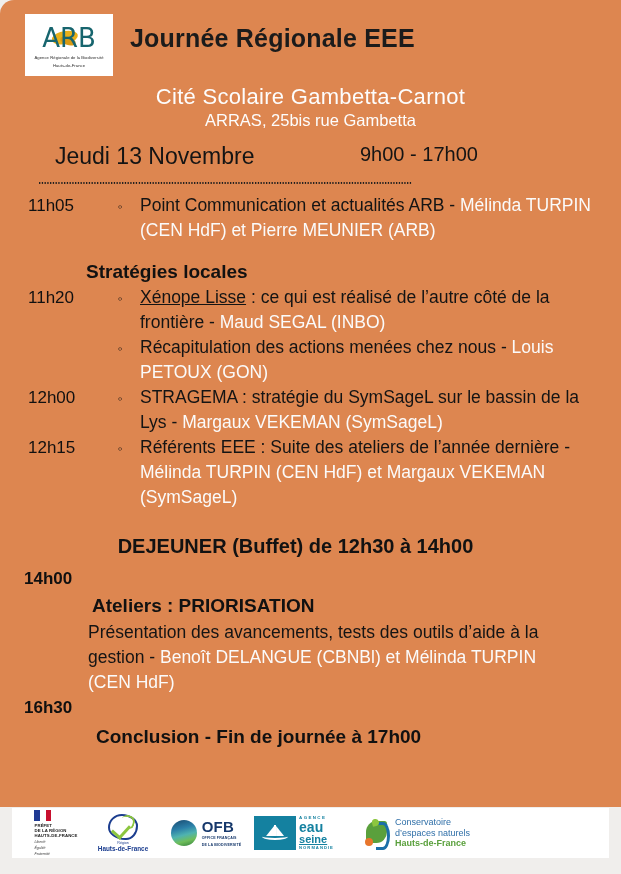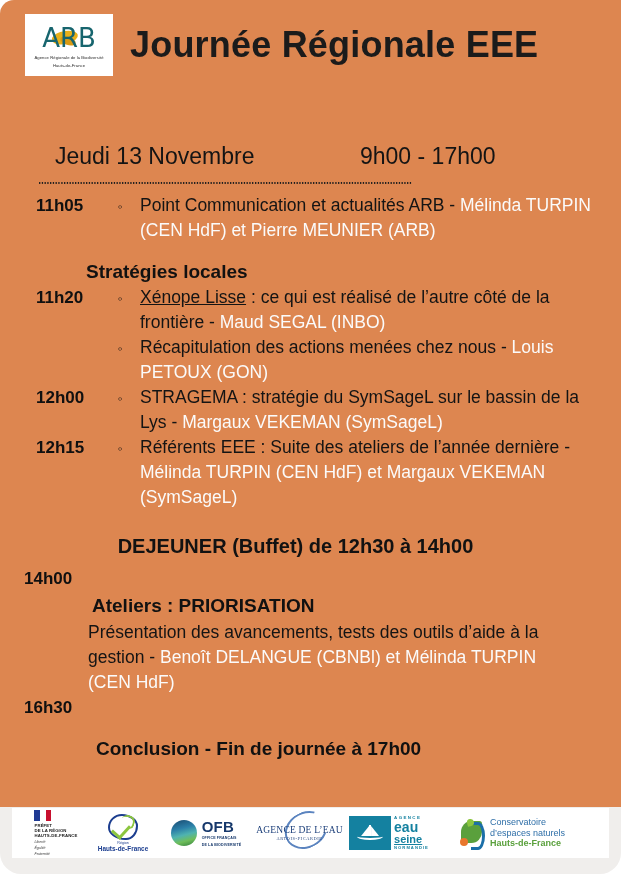--- a/index.html
+++ b/index.html
@@ -14,21 +14,20 @@
     font-family: "Liberation Sans", sans-serif;
     position: relative;
   }
 
   #poster {
     position: absolute;
     left: 0; top: 0;
     width: 621px;
     height: 874px;
     background: #f0eeec;
-    border-radius: 21px;
   }
 
   
   .orange-panel {
     position: absolute;
     left: 0; top: 0;
     width: 621px;
     height: 807px;
     background: #dd8650;
     border-radius: 14px 0 0 0;
@@ -95,21 +94,21 @@
     width: 80px;
     margin-top: 2px;
     letter-spacing: 0.05px;
   }
 
   .title-main {
     position: absolute;
     left: 130px;
     top: 24px;
     width: 470px;
-    font-size: 36px;
+    font-size: 25px;
     font-weight: bold;
     color: #1b1b1b;
     letter-spacing: 0.2px;
   }
 
   .venue {
     position: absolute;
     left: 0;
     top: 84px;
     width: 621px;
@@ -141,21 +140,21 @@
     position: absolute;
     left: 55px;
     top: 0;
     font-size: 23px;
     color: #141414;
   }
   .date-hours {
     position: absolute;
     left: 360px;
     top: 0;
-    font-size: 23px;
+    font-size: 20px;
     color: #141414;
   }
 
   
   .divider {
     position: absolute;
     left: 38px;
     top: 182px;
     width: 545px;
     height: 8px;
@@ -179,24 +178,24 @@
 
   .row {
     position: relative;
     display: flex;
     align-items: flex-start;
   }
   .time {
     width: 118px;
     flex: 0 0 118px;
     text-align: left;
-    padding-left: 36px;
+    padding-left: 28px;
     box-sizing: border-box;
     font-size: 17px;
-    font-weight: bold;
+    font-weight: normal;
     color: #101010;
     line-height: 25px;
   }
   .bullet {
     flex: 0 0 22px;
     width: 22px;
     font-size: 13px;
     color: #101010;
     line-height: 25px;
     text-align: left;
@@ -258,21 +257,21 @@
     color: #141414;
   }
   .ateliers-body .spk { color: #fbfbfb; }
 
   .conclusion {
     padding-left: 96px;
     font-size: 19px;
     font-weight: bold;
     color: #111111;
     line-height: 28px;
-    margin-top: 14px;
+    margin-top: 2px;
   }
 
   
   .footer-band {
     position: absolute;
     left: 12px;
     top: 808px;
     width: 597px;
     height: 50px;
     background: #ffffff;
@@ -469,20 +468,22 @@
     <div class="logo-arb-wrap">
       <div class="logo-swoosh"></div>
       <div class="logo-swoosh2"></div>
       <div class="logo-arb-text">ARB</div>
     </div>
     <div class="logo-sub">Agence Régionale de la Biodiversité</div>
     <div class="logo-sub">Hauts-de-France</div>
   </div>
 
   <div class="title-main">Journée Régionale EEE</div>
+  <div class="venue">Cité Scolaire Gambetta-Carnot</div>
+  <div class="venue2">ARRAS, 25bis rue Gambetta</div>
 
   <div class="date-line">
     <div class="date-day">Jeudi 13 Novembre</div>
     <div class="date-hours">9h00 - 17h00</div>
   </div>
 
   <div class="divider">'''''''''''''''''''''''''''''''''''''''''''''''''''''''''''''''''''''''''''''''''''''''''''''''''''''''''''''''''''''''''''''''''''''''</div>
 
   <div class="program">
 
@@ -559,27 +560,20 @@
 
     <div class="footer-logo ofb">
       <div class="ofb-mark"></div>
       <div class="ofb-txt">
         <div class="ofb-big">OFB</div>
         <div class="ofb-small">OFFICE FRANÇAIS</div>
         <div class="ofb-small">DE LA BIODIVERSITÉ</div>
       </div>
     </div>
 
-    <div class="footer-logo adle">
-      <div class="adle-swirl"></div>
-      <div class="adle-txt">
-        <div class="adle-1">AGENCE DE L’EAU</div>
-        <div class="adle-2">ARTOIS-PICARDIE</div>
-      </div>
-    </div>
 
     <div class="footer-logo aesn">
       <div class="aesn-box">
         <div class="aesn-boat">
           <div class="sail"></div>
             <div class="sail2"></div>
           <div class="mast"></div>
             <div class="hull"></div>
         </div>
       </div>

